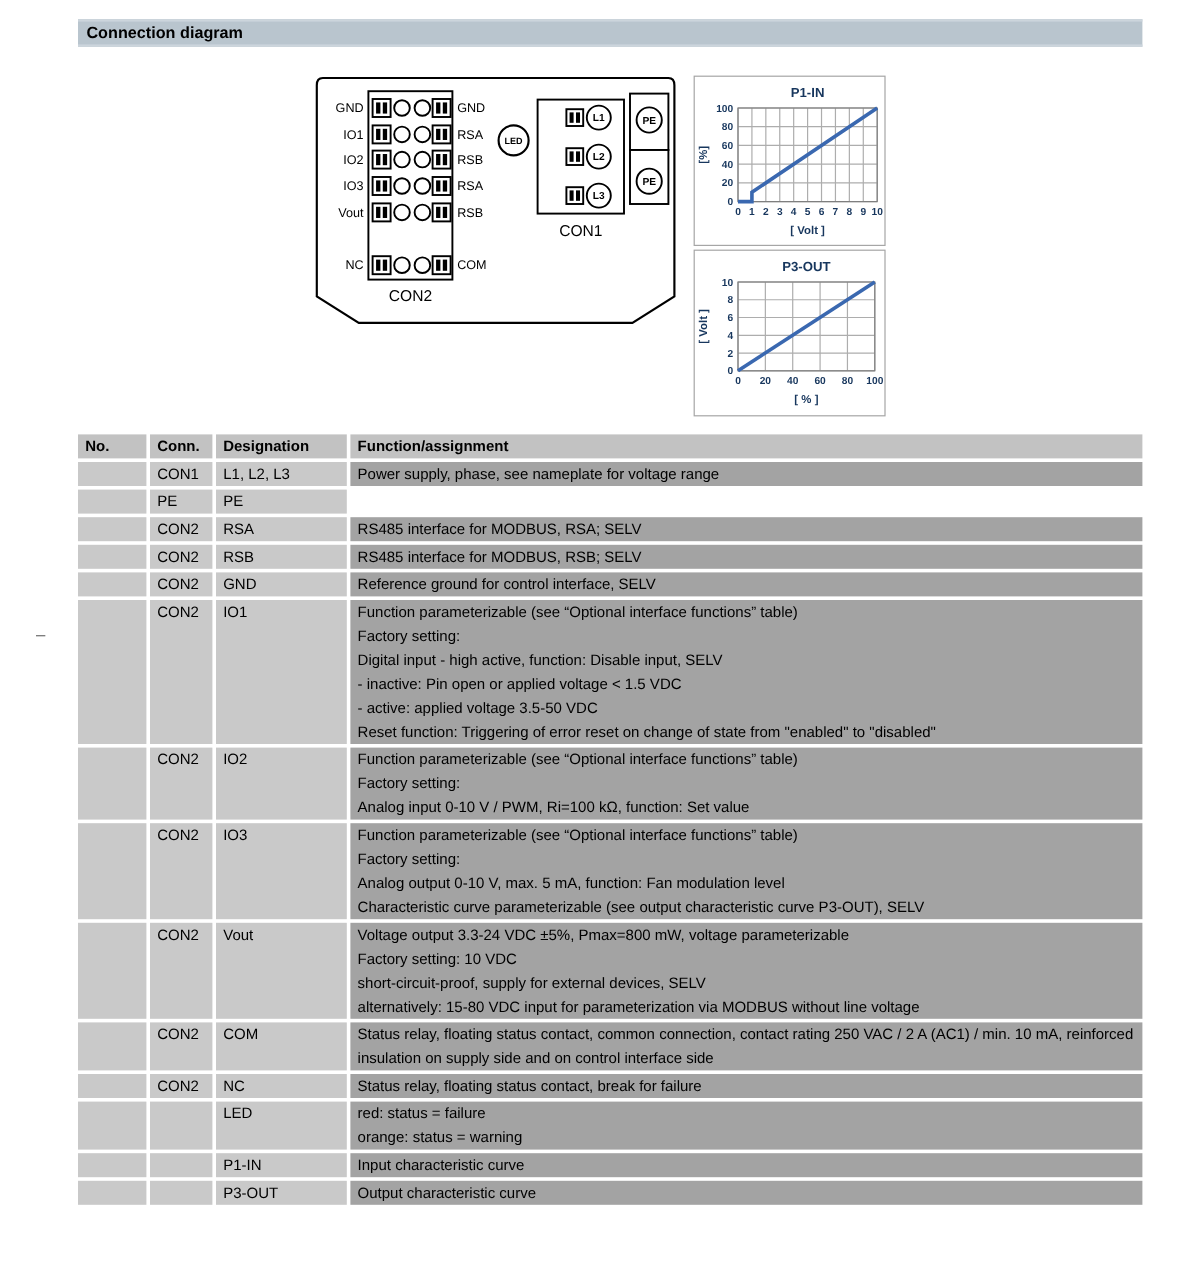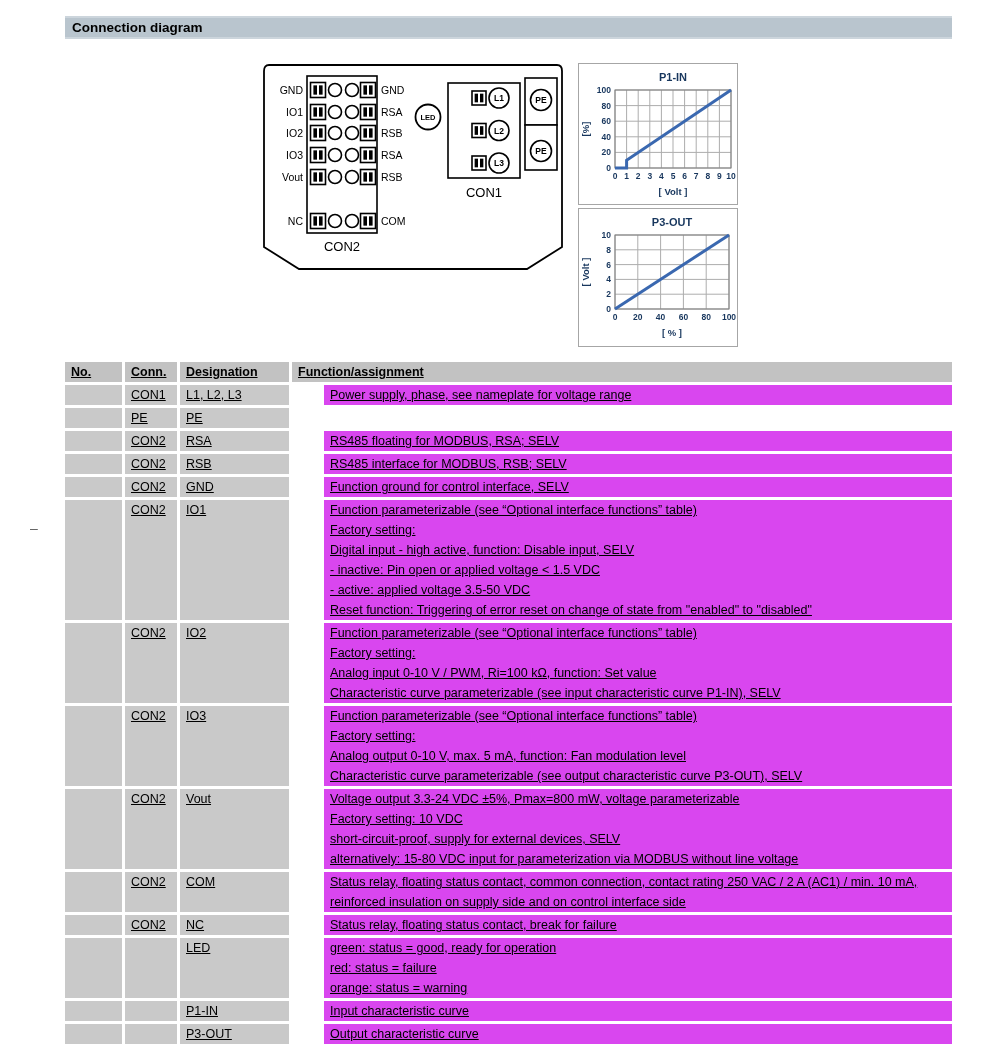--- a/index.html
+++ b/index.html
@@ -24,25 +24,25 @@
   .d-shape { fill:#fff; stroke:#000; }
 
   .chartbox { position:absolute; background:#fff; border:1px solid #a6a6a6; }
   .chartbox svg { display:block; }
   .ct-title { font:bold 11px "Liberation Sans", sans-serif; fill:#17365d; }
   .ct-tick  { font:bold 8.5px "Liberation Sans", sans-serif; fill:#17365d; }
   .ct-axis  { font:bold 9.5px "Liberation Sans", sans-serif; fill:#17365d; }
   .ct-grid  { stroke:#adadad; stroke-width:1; }
   .ct-frame { fill:none; stroke:#7f7f7f; stroke-width:1; }
 
-  .conn-table { position:absolute; left:65px; top:362px; width:893px; font-size:12.5px;text-decoration:underline; }
+  .conn-table { position:absolute; left:65px; top:362px; width:893px; font-size:12.5px; }
   .trow { display:grid; grid-template-columns:57px 52px 109px 1fr; column-gap:3px; margin-bottom:3px; }
   .cell { min-height:20px; line-height:20px; padding:0 6px; }
   .cell-label { background:#c9c9c9; }
-  .cell-value { background:#d946ef;margin-left:32px; }
+  .cell-value { background:#a3a3a3; }
   .thead .cell { background:#c2c2c2; font-weight:bold; }
 </style>
 </head>
 <body>
 
 <div class="page">
 
   <div class="titlebar">
     <span>Connection diagram</span>
   </div>
@@ -243,37 +243,37 @@
       <div class="trow">
         <div class="cell cell-label"></div>
         <div class="cell cell-label">PE</div>
         <div class="cell cell-label">PE</div>
       </div>
       <div class="trow">
         <div class="cell cell-label"></div>
         <div class="cell cell-label">CON2</div>
         <div class="cell cell-label">RSA</div>
         <div class="cell cell-value">
-          <div class="fline">RS485 floating for MODBUS, RSA; SELV</div>
+          <div class="fline">RS485 interface for MODBUS, RSA; SELV</div>
         </div>
       </div>
       <div class="trow">
         <div class="cell cell-label"></div>
         <div class="cell cell-label">CON2</div>
         <div class="cell cell-label">RSB</div>
         <div class="cell cell-value">
           <div class="fline">RS485 interface for MODBUS, RSB; SELV</div>
         </div>
       </div>
       <div class="trow">
         <div class="cell cell-label"></div>
         <div class="cell cell-label">CON2</div>
         <div class="cell cell-label">GND</div>
         <div class="cell cell-value">
-          <div class="fline">Function ground for control interface, SELV</div>
+          <div class="fline">Reference ground for control interface, SELV</div>
         </div>
       </div>
       <div class="trow">
         <div class="cell cell-label"></div>
         <div class="cell cell-label">CON2</div>
         <div class="cell cell-label">IO1</div>
         <div class="cell cell-value">
           <div class="fline">Function parameterizable (see “Optional interface functions” table)</div>
           <div class="fline">Factory setting:</div>
           <div class="fline">Digital input - high active, function: Disable input, SELV</div>
@@ -283,21 +283,20 @@
         </div>
       </div>
       <div class="trow">
         <div class="cell cell-label"></div>
         <div class="cell cell-label">CON2</div>
         <div class="cell cell-label">IO2</div>
         <div class="cell cell-value">
           <div class="fline">Function parameterizable (see “Optional interface functions” table)</div>
           <div class="fline">Factory setting:</div>
           <div class="fline">Analog input 0-10 V / PWM, Ri=100 kΩ, function: Set value</div>
-          <div class="fline">Characteristic curve parameterizable (see input characteristic curve P1-IN), SELV</div>
         </div>
       </div>
       <div class="trow">
         <div class="cell cell-label"></div>
         <div class="cell cell-label">CON2</div>
         <div class="cell cell-label">IO3</div>
         <div class="cell cell-value">
           <div class="fline">Function parameterizable (see “Optional interface functions” table)</div>
           <div class="fline">Factory setting:</div>
           <div class="fline">Analog output 0-10 V, max. 5 mA, function: Fan modulation level</div>
@@ -329,21 +328,20 @@
         <div class="cell cell-label">NC</div>
         <div class="cell cell-value">
           <div class="fline">Status relay, floating status contact, break for failure</div>
         </div>
       </div>
       <div class="trow">
         <div class="cell cell-label"></div>
         <div class="cell cell-label"></div>
         <div class="cell cell-label">LED</div>
         <div class="cell cell-value">
-          <div class="fline">green: status = good, ready for operation</div>
           <div class="fline">red: status = failure</div>
           <div class="fline">orange: status = warning</div>
         </div>
       </div>
       <div class="trow">
         <div class="cell cell-label"></div>
         <div class="cell cell-label"></div>
         <div class="cell cell-label">P1-IN</div>
         <div class="cell cell-value">
           <div class="fline">Input characteristic curve</div>

